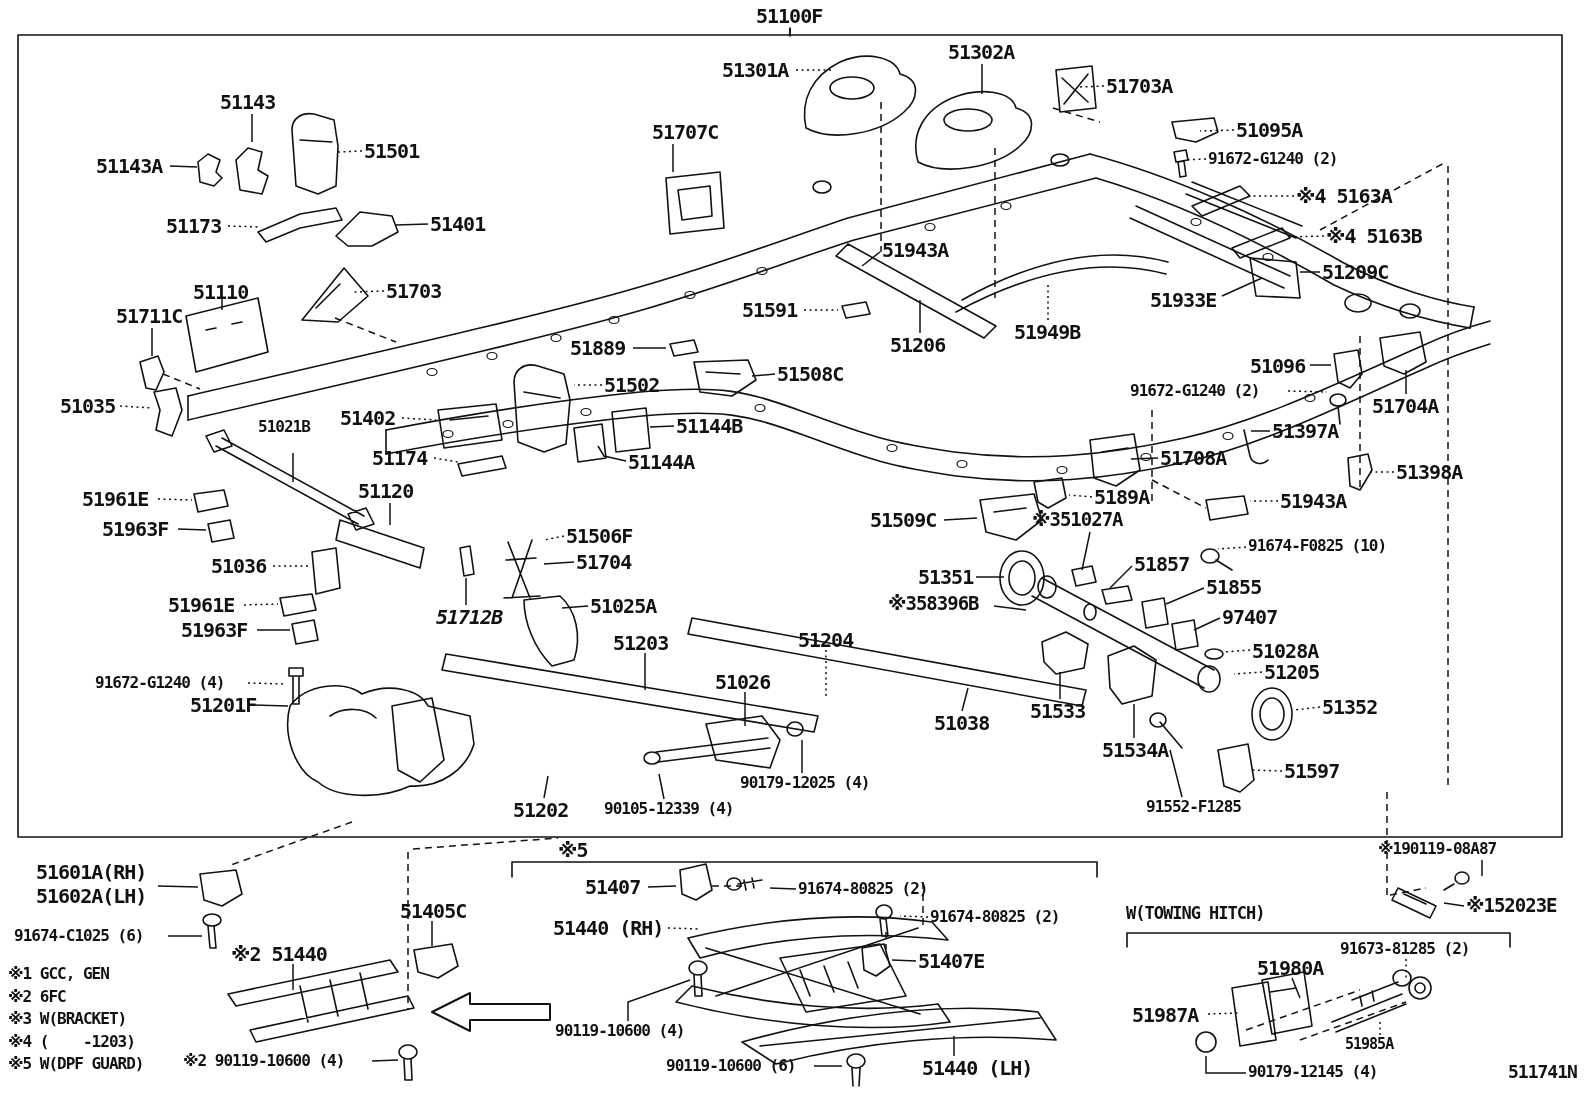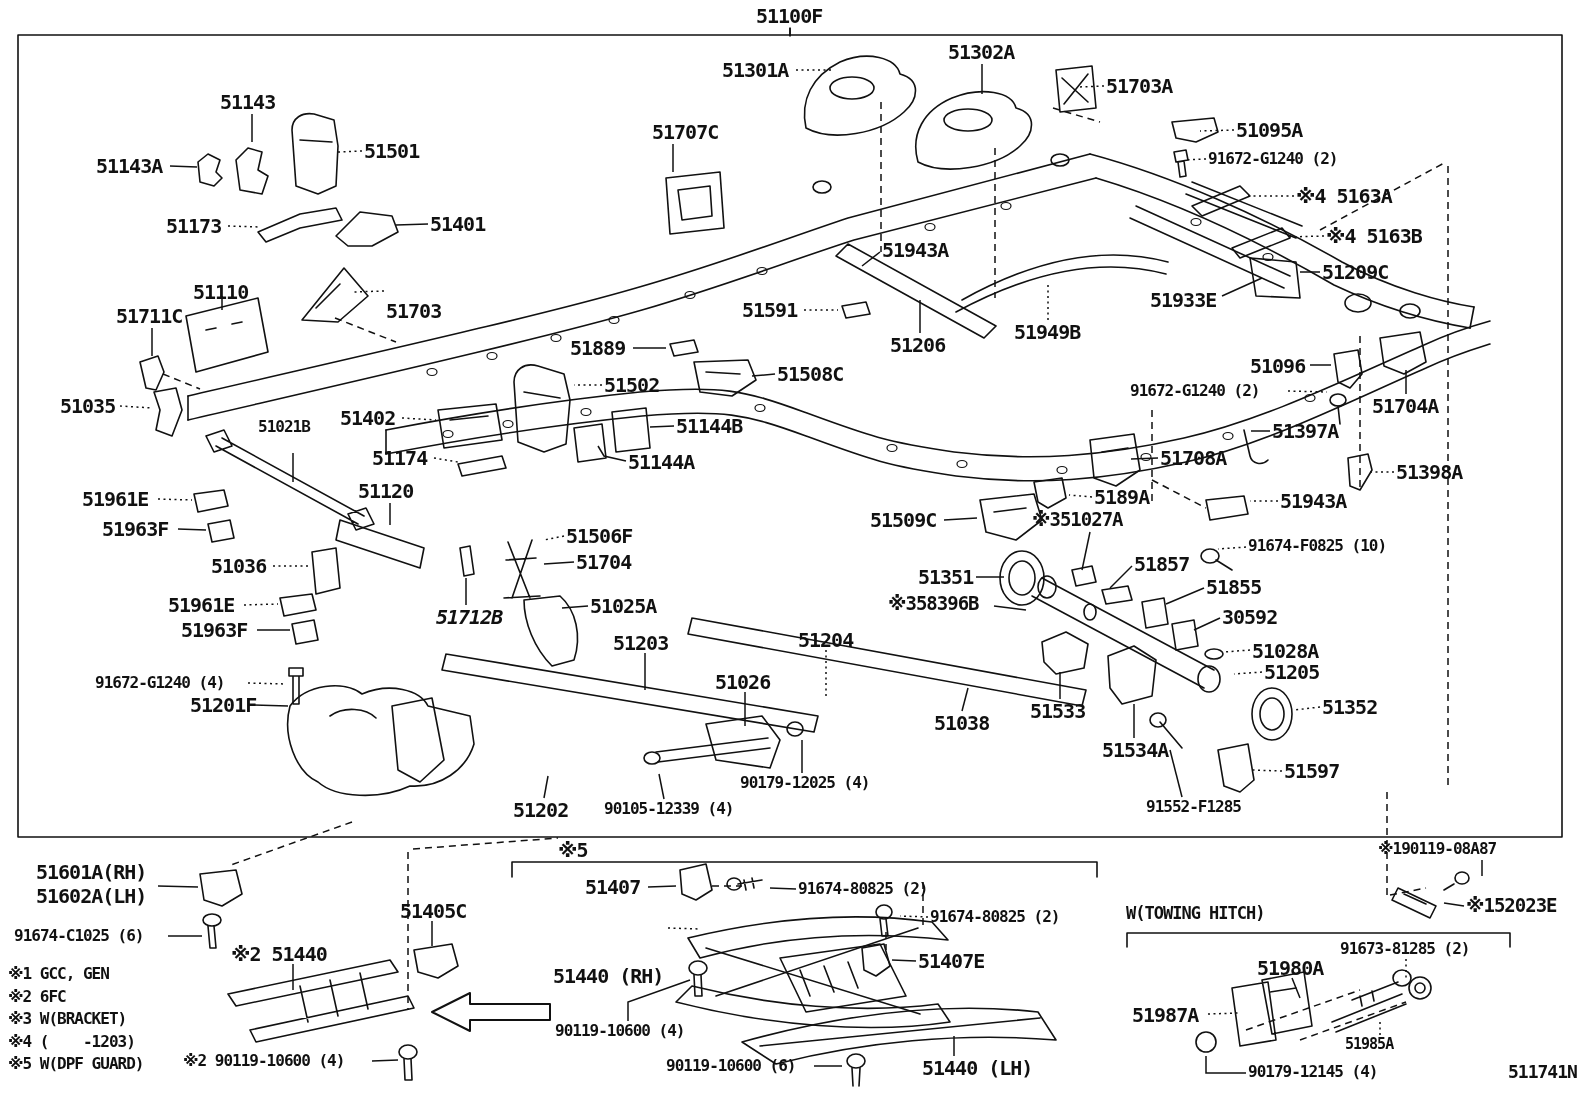--- a/index.html
+++ b/index.html
@@ -287,21 +287,21 @@
   </svg>
   <div id="labels">
       <div class="lbl" style="left: 756px; top: 6px; font-size: 20px;">51100F</div>
       <div class="lbl" style="left: 220px; top: 92px; font-size: 20px;">51143</div>
       <div class="lbl" style="left: 96px; top: 156px; font-size: 20px;">51143A</div>
       <div class="lbl" style="left: 364px; top: 141px; font-size: 20px;">51501</div>
       <div class="lbl" style="left: 166px; top: 216px; font-size: 20px;">51173</div>
       <div class="lbl" style="left: 430px; top: 214px; font-size: 20px;">51401</div>
       <div class="lbl" style="left: 193px; top: 274px; font-size: 20px; margin-top: 8px;">51110</div>
       <div class="lbl" style="left: 116px; top: 306px; font-size: 20px;">51711C</div>
-      <div class="lbl" style="left: 386px; top: 281px; font-size: 20px; margin-top: 20px;">51703</div>
+      <div class="lbl" style="left: 386px; top: 281px; font-size: 20px;">51703</div>
       <div class="lbl" style="left: 60px; top: 396px; font-size: 20px;">51035</div>
       <div class="lbl" style="left: 258px; top: 419px; font-size: 16px;">51021B</div>
       <div class="lbl" style="left: 358px; top: 481px; font-size: 20px;">51120</div>
       <div class="lbl" style="left: 82px; top: 489px; font-size: 20px;">51961E</div>
       <div class="lbl" style="left: 102px; top: 519px; font-size: 20px;">51963F</div>
       <div class="lbl" style="left: 211px; top: 556px; font-size: 20px;">51036</div>
       <div class="lbl" style="left: 168px; top: 595px; font-size: 20px;">51961E</div>
       <div class="lbl" style="left: 181px; top: 620px; font-size: 20px;">51963F</div>
       <div class="lbl" style="left: 95px; top: 675px; font-size: 16px;">91672-G1240 (4)</div>
       <div class="lbl" style="left: 190px; top: 695px; font-size: 20px;">51201F</div>
@@ -332,21 +332,21 @@
       <div class="lbl" style="left: 1396px; top: 462px; font-size: 20px;">51398A</div>
       <div class="lbl" style="left: 1372px; top: 396px; font-size: 20px;">51704A</div>
       <div class="lbl" style="left: 1160px; top: 448px; font-size: 20px;">51708A</div>
       <div class="lbl" style="left: 1094px; top: 487px; font-size: 20px;">5189A</div>
       <div class="lbl" style="left: 1032px; top: 510px; font-size: 19px;">※351027A</div>
       <div class="lbl" style="left: 870px; top: 510px; font-size: 20px;">51509C</div>
       <div class="lbl" style="left: 1280px; top: 491px; font-size: 20px;">51943A</div>
       <div class="lbl" style="left: 1248px; top: 538px; font-size: 16px;">91674-F0825 (10)</div>
       <div class="lbl" style="left: 1134px; top: 554px; font-size: 20px;">51857</div>
       <div class="lbl" style="left: 1206px; top: 577px; font-size: 20px;">51855</div>
-      <div class="lbl" style="left: 1222px; top: 607px; font-size: 20px;">30592</div>
+      <div class="lbl" style="left: 1222px; top: 607px; font-size: 20px;">97407</div>
       <div class="lbl" style="left: 1252px; top: 641px; font-size: 20px;">51028A</div>
       <div class="lbl" style="left: 1264px; top: 662px; font-size: 20px;">51205</div>
       <div class="lbl" style="left: 1322px; top: 697px; font-size: 20px;">51352</div>
       <div class="lbl" style="left: 1030px; top: 701px; font-size: 20px;">51533</div>
       <div class="lbl" style="left: 934px; top: 713px; font-size: 20px;">51038</div>
       <div class="lbl" style="left: 1102px; top: 740px; font-size: 20px;">51534A</div>
       <div class="lbl" style="left: 1284px; top: 761px; font-size: 20px;">51597</div>
       <div class="lbl" style="left: 1138px; top: 799px; font-size: 16px; margin-left: 8px;">91552-F1285</div>
       <div class="lbl" style="left: 740px; top: 775px; font-size: 16px;">90179-12025 (4)</div>
       <div class="lbl" style="left: 604px; top: 801px; font-size: 16px;">90105-12339 (4)</div>
@@ -368,21 +368,21 @@
       <div class="lbl" style="left: 8px; top: 1011px; font-size: 16px;">※3 W(BRACKET)</div>
       <div class="lbl" style="left: 8px; top: 1034px; font-size: 16px;">※4 (    -1203)</div>
       <div class="lbl" style="left: 8px; top: 1056px; font-size: 16px;">※5 W(DPF GUARD)</div>
       <div class="lbl" style="left: 231px; top: 944px; font-size: 20px;">※2 51440</div>
       <div class="lbl" style="left: 400px; top: 901px; font-size: 20px;">51405C</div>
       <div class="lbl" style="left: 183px; top: 1053px; font-size: 16px;">※2 90119-10600 (4)</div>
       <div class="lbl" style="left: 558px; top: 840px; font-size: 20px;">※5</div>
       <div class="lbl" style="left: 585px; top: 877px; font-size: 20px;">51407</div>
       <div class="lbl" style="left: 798px; top: 881px; font-size: 16px;">91674-80825 (2)</div>
       <div class="lbl" style="left: 930px; top: 909px; font-size: 16px;">91674-80825 (2)</div>
-      <div class="lbl" style="left: 553px; top: 966px; font-size: 20px;">51440 (RH)</div>
+      <div class="lbl" style="left: 553px; top: 918px; font-size: 20px;">51440 (RH)</div>
       <div class="lbl" style="left: 918px; top: 951px; font-size: 20px;">51407E</div>
       <div class="lbl" style="left: 555px; top: 1023px; font-size: 16px;">90119-10600 (4)</div>
       <div class="lbl" style="left: 666px; top: 1058px; font-size: 16px;">90119-10600 (6)</div>
       <div class="lbl" style="left: 922px; top: 1058px; font-size: 20px;">51440 (LH)</div>
       <div class="lbl" style="left: 1378px; top: 841px; font-size: 16px;">※190119-08A87</div>
       <div class="lbl" style="left: 1466px; top: 896px; font-size: 19px;">※152023E</div>
       <div class="lbl" style="left: 1126px; top: 905px; font-size: 17px;">W(TOWING HITCH)</div>
       <div class="lbl" style="left: 1340px; top: 941px; font-size: 16px;">91673-81285 (2)</div>
       <div class="lbl" style="left: 1257px; top: 958px; font-size: 20px;">51980A</div>
       <div class="lbl" style="left: 1132px; top: 1005px; font-size: 20px;">51987A</div>

